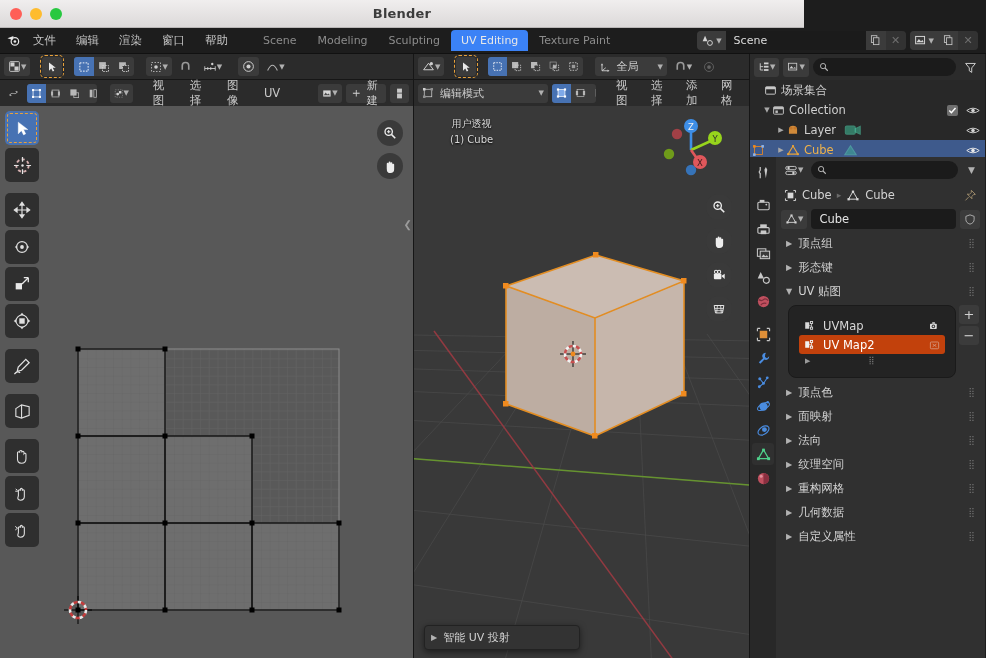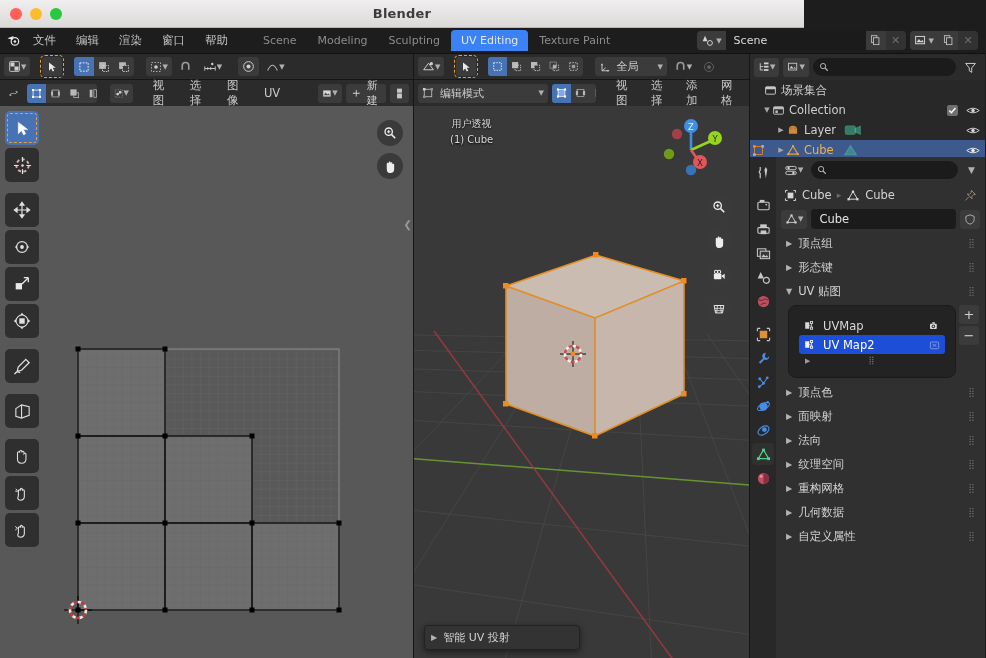--- a/index.html
+++ b/index.html
@@ -96,21 +96,21 @@
   .psearch{height:26px;display:flex;align-items:center;gap:4px;padding:0 4px;background:#303030;}
   .psearch .fld{flex:1;height:18px;background:#1b1b1b;border-radius:9px;display:flex;align-items:center;padding:0 6px;gap:4px;}
   .pbread{height:24px;display:flex;align-items:center;gap:5px;padding:0 8px;font-size:11.5px;color:#d2d2d2;background:#303030;}
   .pname{height:24px;display:flex;align-items:center;gap:4px;padding:0 5px;}
   .pname .fld{flex:1;height:20px;background:#1b1b1b;border-radius:4px;display:flex;align-items:center;padding:0 8px;color:#e4e4e4;font-size:11.5px;}
   .panel{height:24px;display:flex;align-items:center;gap:6px;padding:0 10px;font-size:11.5px;color:#d2d2d2;position:relative;}
   .panel .gripdots{position:absolute;right:9px;color:#6a6a6a;font-size:9px;letter-spacing:1px;}
   .uvlist{margin:2px 6px 2px 12px;display:flex;gap:3px;}
   .uvlist-box{flex:1;background:#232323;border:1px solid #1a1a1a;border-radius:8px;padding:10px;}
   .uvrow{height:19px;display:flex;align-items:center;gap:6px;padding:0 5px;border-radius:3px;font-size:11.5px;color:#d8d8d8;position:relative;}
-  .uvrow.sel{background:#1d4ed8;color:#fff;}
+  .uvrow.sel{background:#c2410c;color:#fff;}
   .uvrow .rt{position:absolute;right:4px;}
   .uvlist-side{width:20px;display:flex;flex-direction:column;gap:2px;}
   .sidebtn{height:19px;background:#3b3b3b;border-radius:3px;display:flex;align-items:center;justify-content:center;color:#d0d0d0;font-size:13px;}
   svg{display:block;}
 </style>
 </head>
 <body>
 
 <div class="titlebar">
   <div class="traffic">

